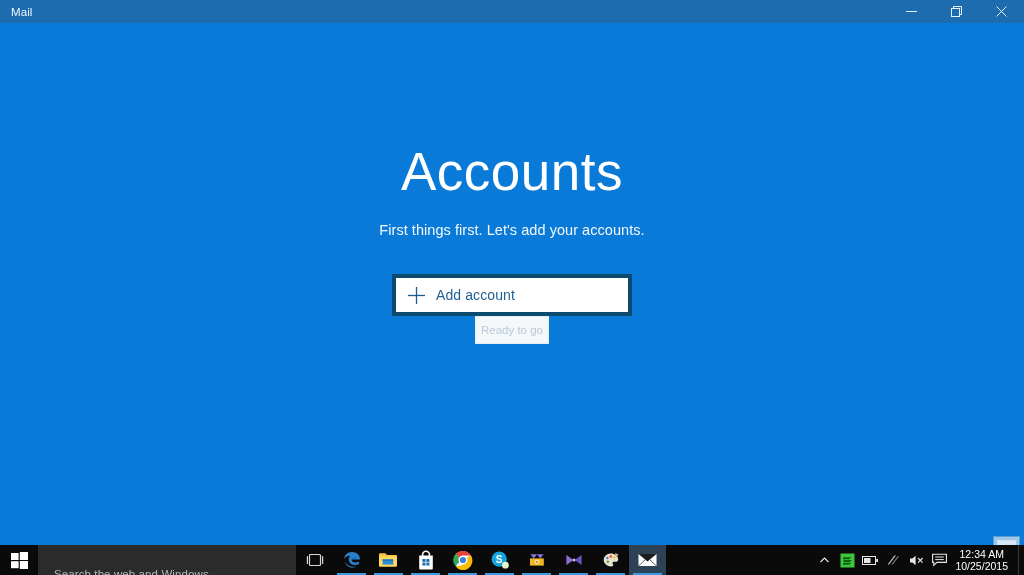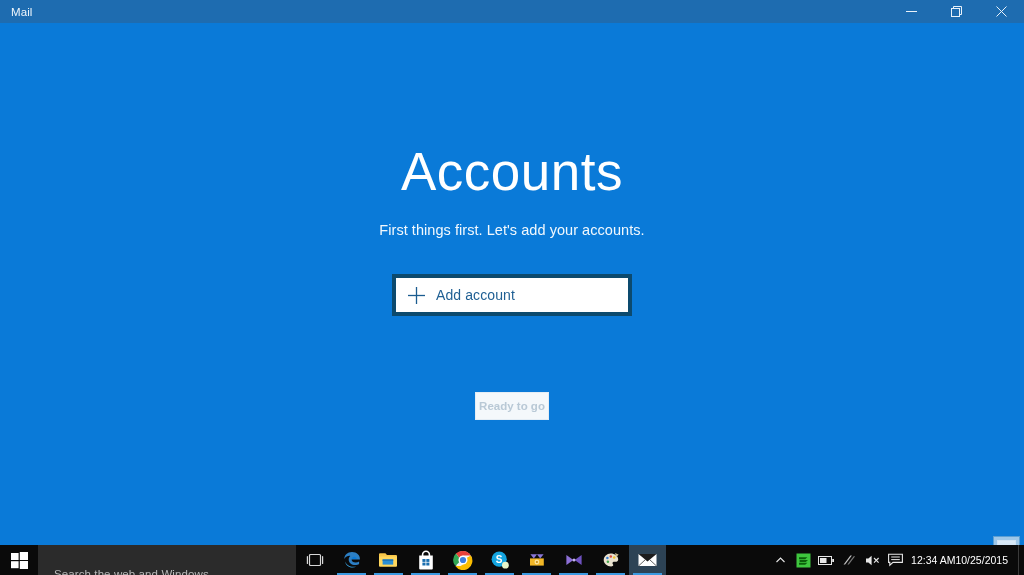--- a/index.html
+++ b/index.html
@@ -84,29 +84,27 @@
     display:flex; align-items:center; justify-content:center;
     color:#1b5c90;
   }
   .add-account-label {
     font-size:14px;
     color:#1f5f93;
     letter-spacing:.1px;
   }
 
   .ready-btn {
-    margin-top:76px;
     width:74px; height:28px;
     background:#f4f8fb;
     border:1px solid #e4edf5;
     display:flex; align-items:center; justify-content:center;
     font-size:11.5px;
     color:#b9c9d6;
     cursor:default;
-    font-weight:bold;
   }
 
   
   .download-badge {
     position:absolute;
     left:993px; top:513px;
     width:27px; height:27px;
     background:#9ec7e8;
     border:1px solid #5b9fd4;
     display:flex; align-items:center; justify-content:center;
@@ -166,21 +164,21 @@
     display:flex; align-items:center;
   }
   .tray-item {
     width:23px; height:30px;
     display:flex; align-items:center; justify-content:center;
     color:#e8e8e8;
     cursor:pointer;
   }
   .clock {
     padding:0 10px 0 4px;
-    display:flex; flex-direction:row;
+    display:flex; flex-direction:column;
     align-items:center; justify-content:center;
     color:#ffffff;
     font-size:10.5px;
     line-height:12px;
     cursor:pointer;
     height:30px;
   }
   .show-desktop {
     width:6px; height:30px;
     border-left:1px solid #3a3a3a;

